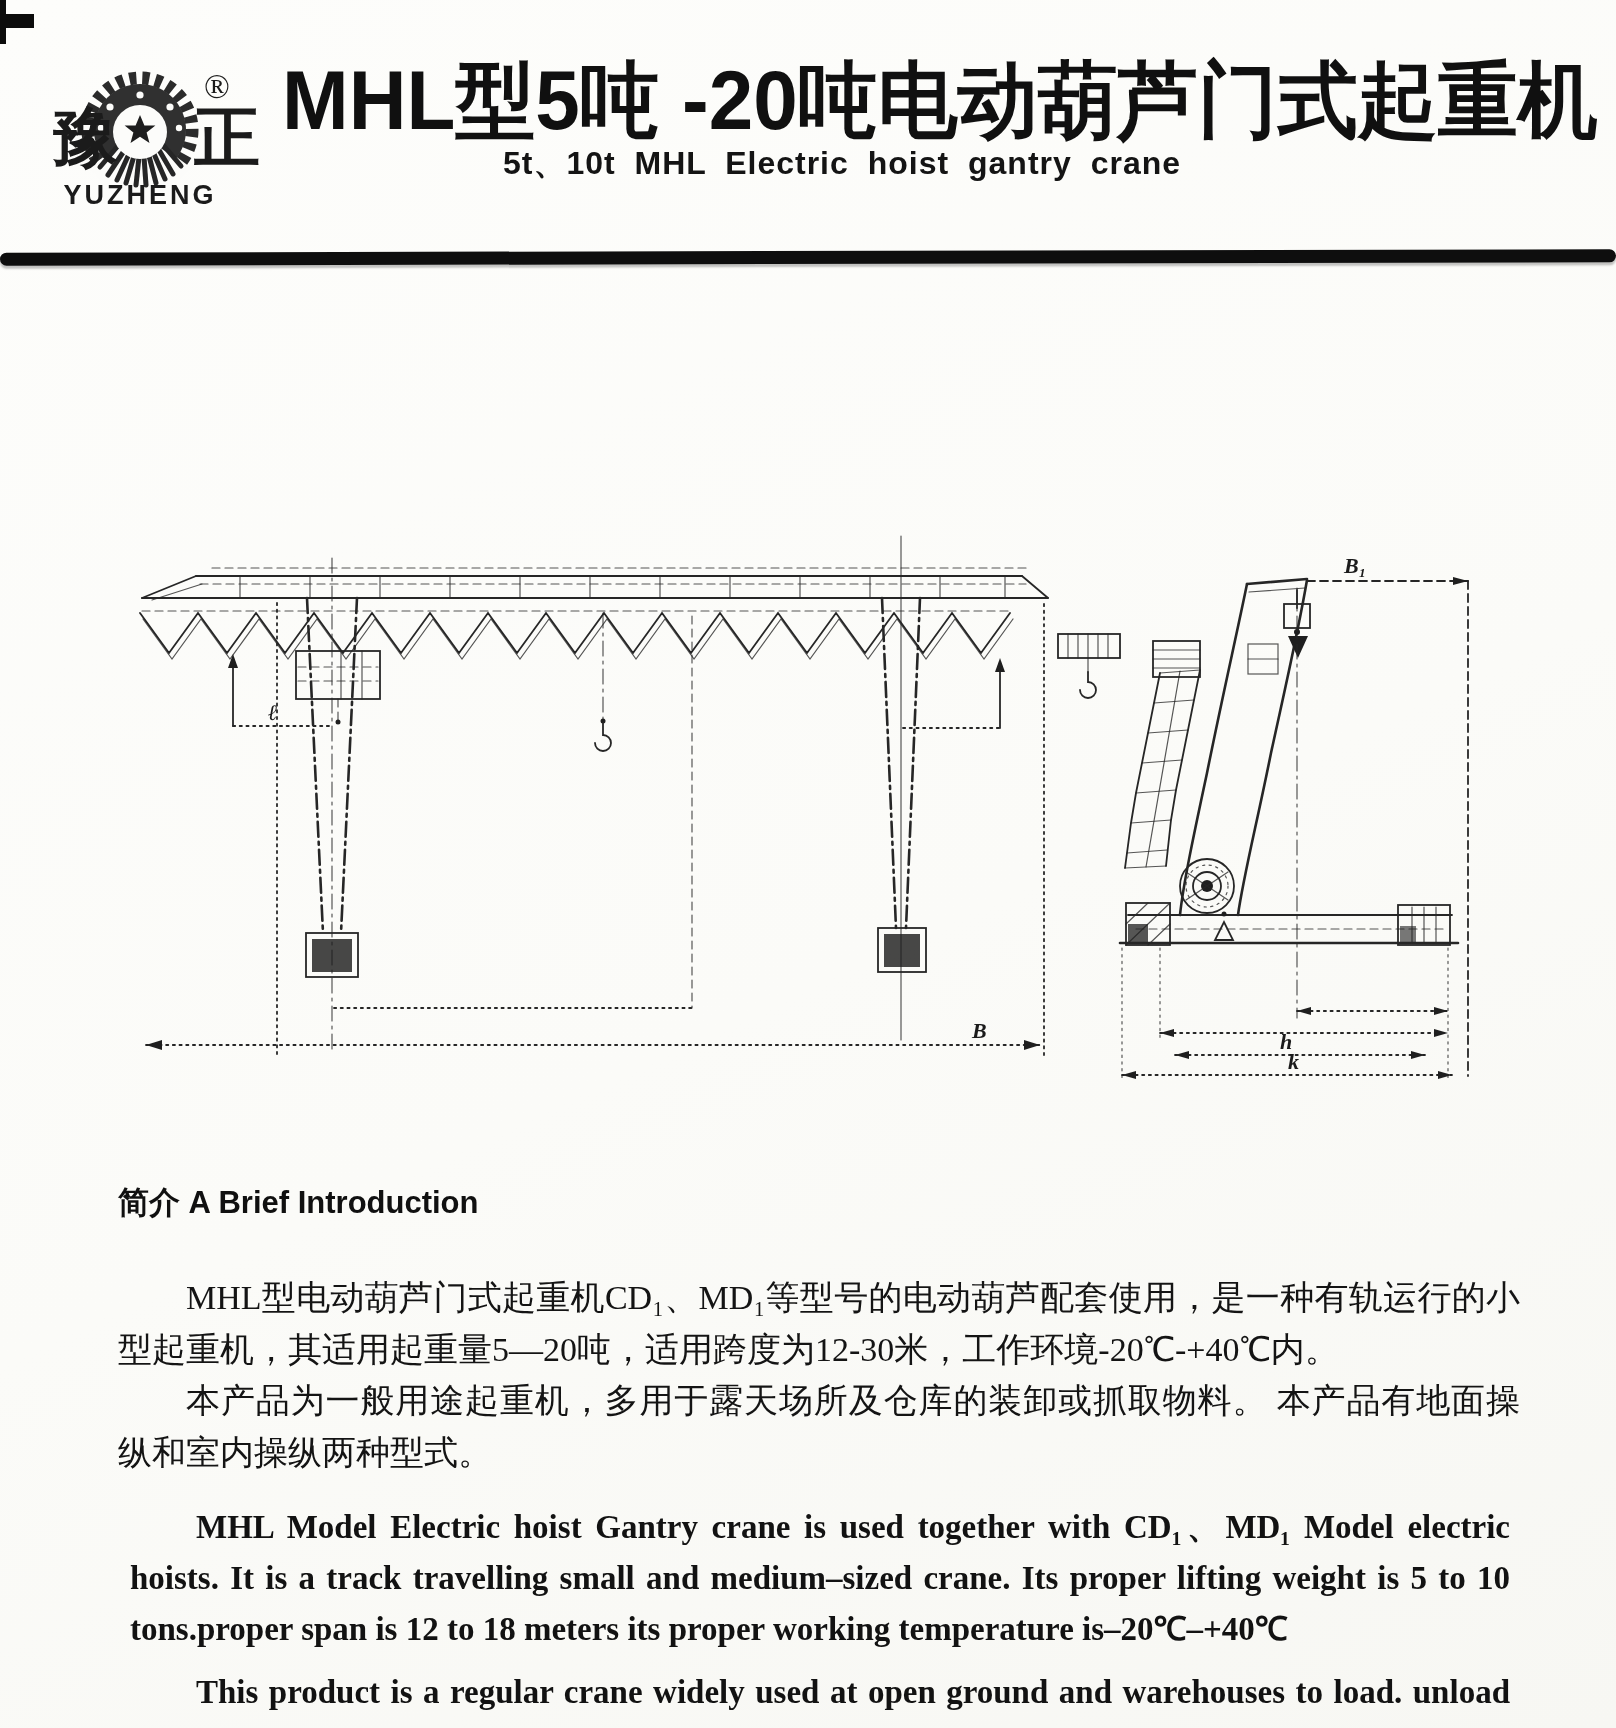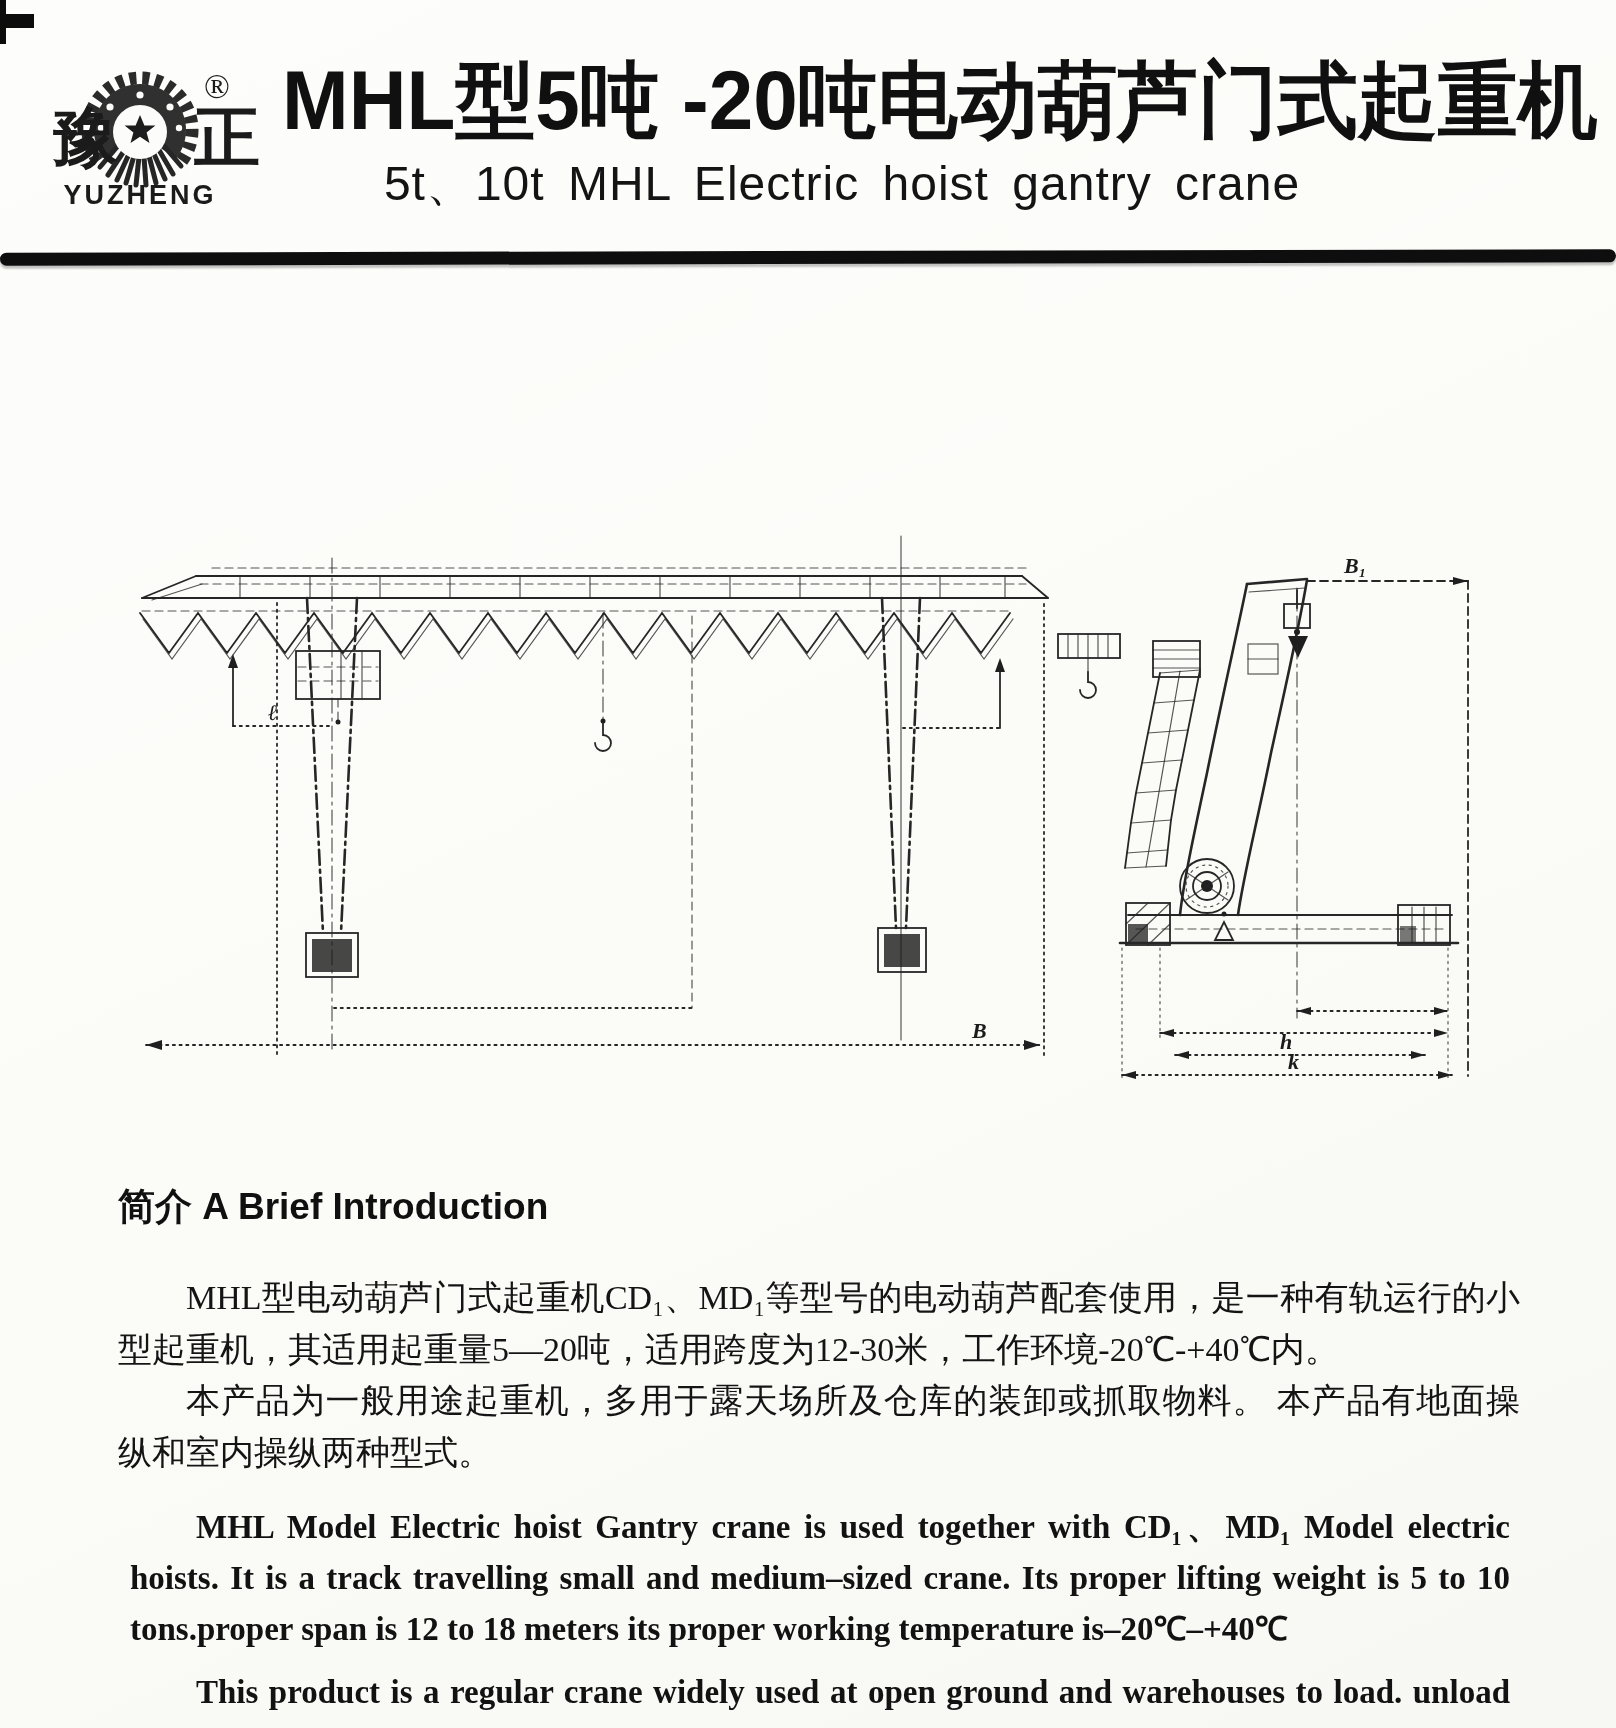--- a/index.html
+++ b/index.html
@@ -12,41 +12,41 @@
   .artifact{position:absolute;background:#0c0c0c;}
   
   .logo{position:absolute;left:26px;top:52px;width:290px;height:182px;}
   .title-block{position:absolute;left:282px;top:56px;width:1120px;text-align:center;}
   .title-cn{
     font-family:"Liberation Sans",sans-serif;font-weight:900;font-size:80px;
     line-height:1.08;white-space:nowrap;color:#101010;letter-spacing:0px;
     transform:scaleY(1.04);transform-origin:top center;
   }
   .subtitle-en{
-    font-family:"Liberation Sans",sans-serif;font-weight:400;font-size:48px;
-    margin-top:10px;letter-spacing:1px;word-spacing:9px;color:#141414;white-space:nowrap;
+    font-family:"Liberation Sans",sans-serif;font-weight:700;font-size:32px;
+    margin-top:0;letter-spacing:1px;word-spacing:9px;color:#141414;white-space:nowrap;
   }
   .rule{
     position:absolute;left:0;top:251px;width:1616px;height:13px;background:#0e0e0e;
     border-radius:7px;box-shadow:0 3px 2px rgba(20,20,20,.25);transform:rotate(-.12deg);
   }
   
   .diagram{position:absolute;left:0;top:408px;width:1616px;height:766px;}
   .ln{stroke:#262626;fill:none;stroke-width:1.8;stroke-linecap:round;}
   .ln2{stroke-width:2.6;}
   .thin{stroke-width:1.2;opacity:.78;}
   .dash{stroke-dasharray:8 5;}
   .dot{stroke-dasharray:2.2 4.5;}
   .dd{stroke-dasharray:15 5 3 5;}
   .fillk{fill:#1f1f1f;stroke:none;}
   text.dim{font:italic 700 22px "Liberation Serif",serif;fill:#1b1b1b;stroke:none;}
   
   .intro-heading{
     position:absolute;left:118px;top:1182px;
-    font-family:"Liberation Sans",sans-serif;font-weight:800;font-size:37px;color:#101010;
+    font-family:"Liberation Sans",sans-serif;font-weight:800;font-size:31px;color:#101010;
   }
   .cn{position:absolute;left:118px;top:1272px;width:1402px;
       font-size:34px;font-weight:400;line-height:1.52;text-align:justify;color:#141414;}
   .cn p{margin:0;text-indent:2em;}
   .en{position:absolute;left:118px;top:1490px;width:1404px;
       font-size:33px;font-weight:700;line-height:1.55;text-align:justify;color:#121212;
       font-family:"Liberation Serif",serif;}
   .en p{margin:12px;text-indent:2em;}
 </style>
 </head>

